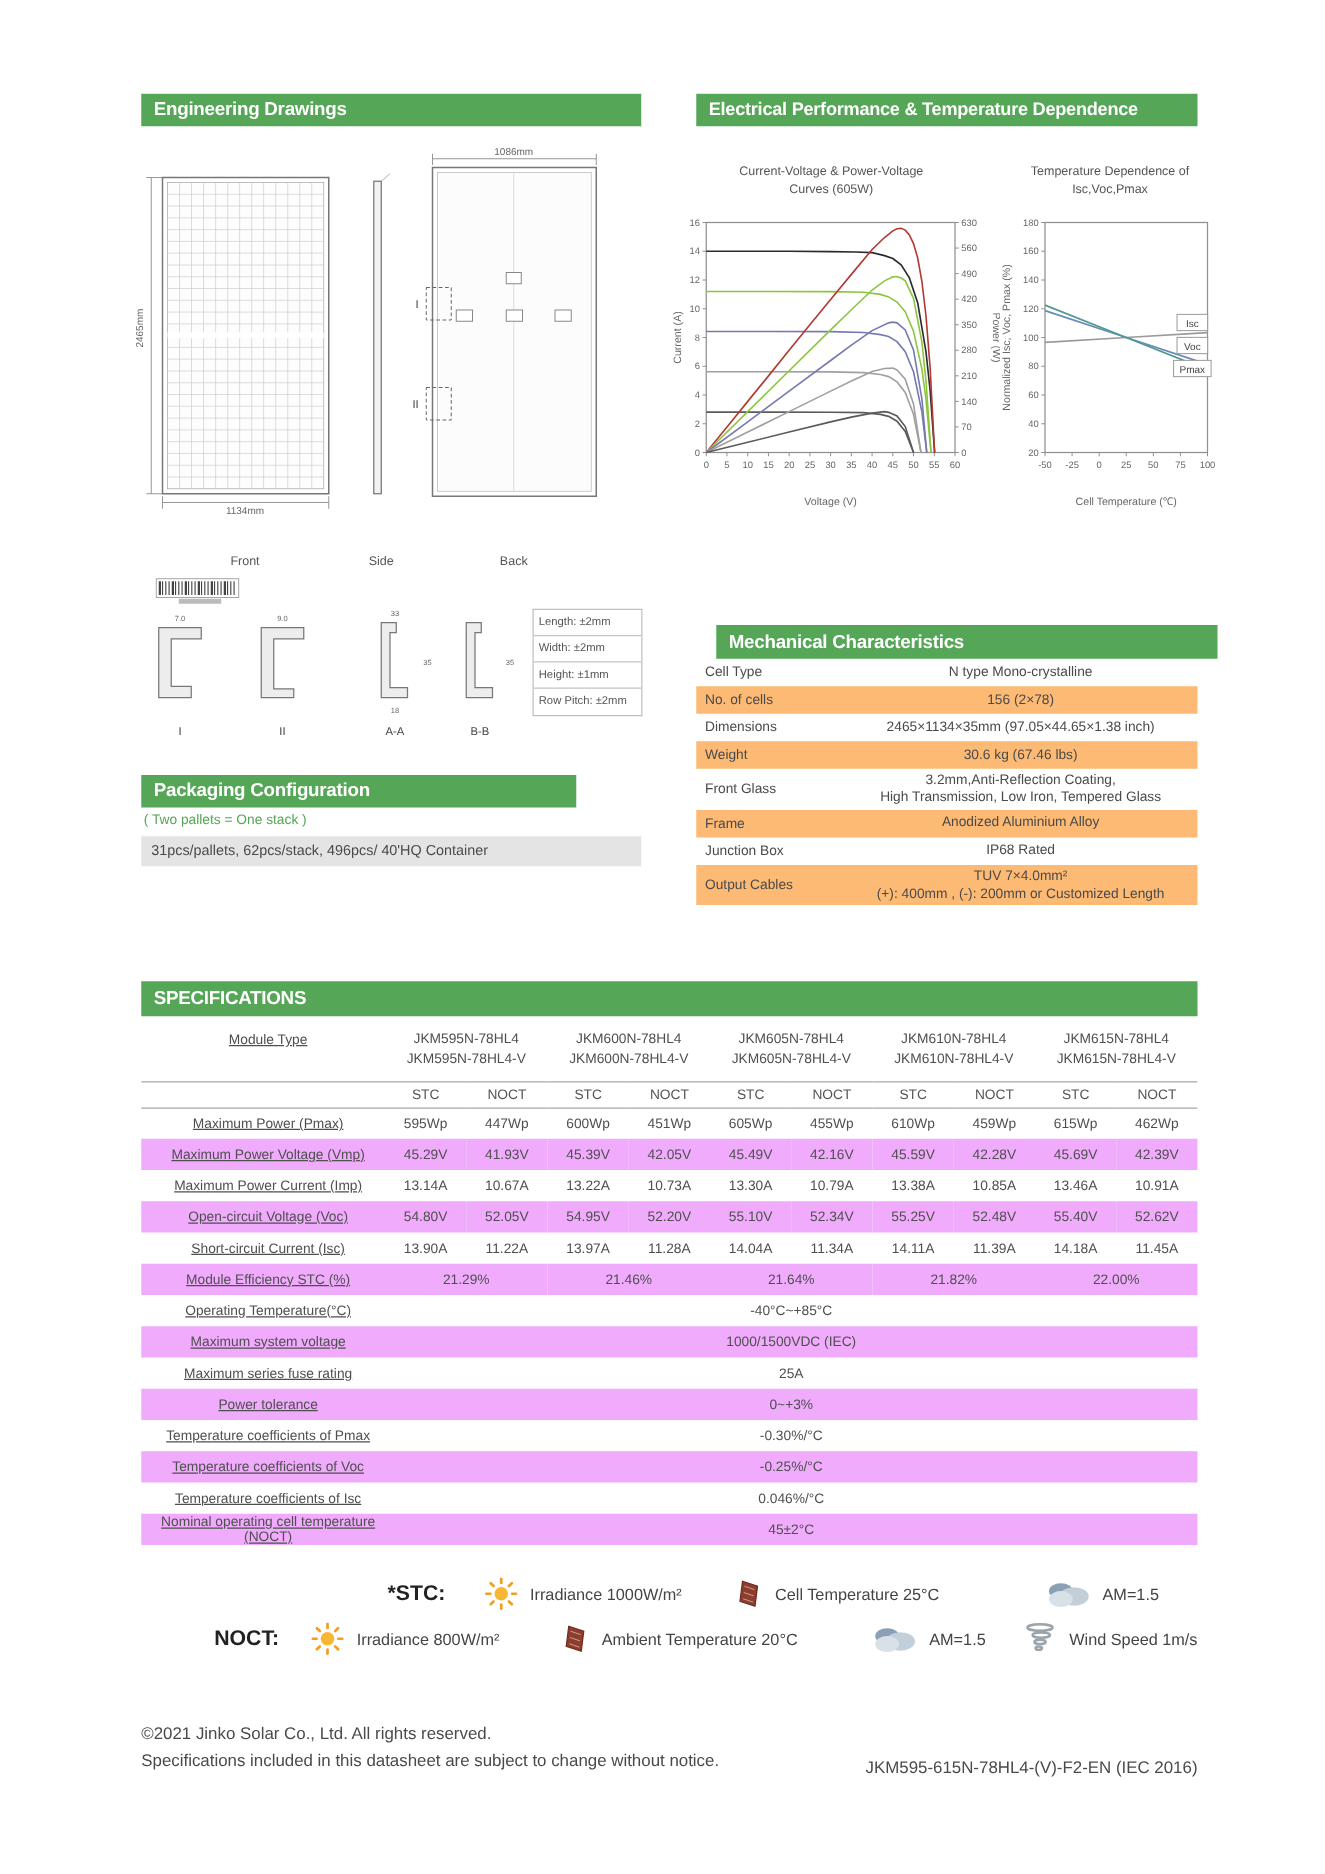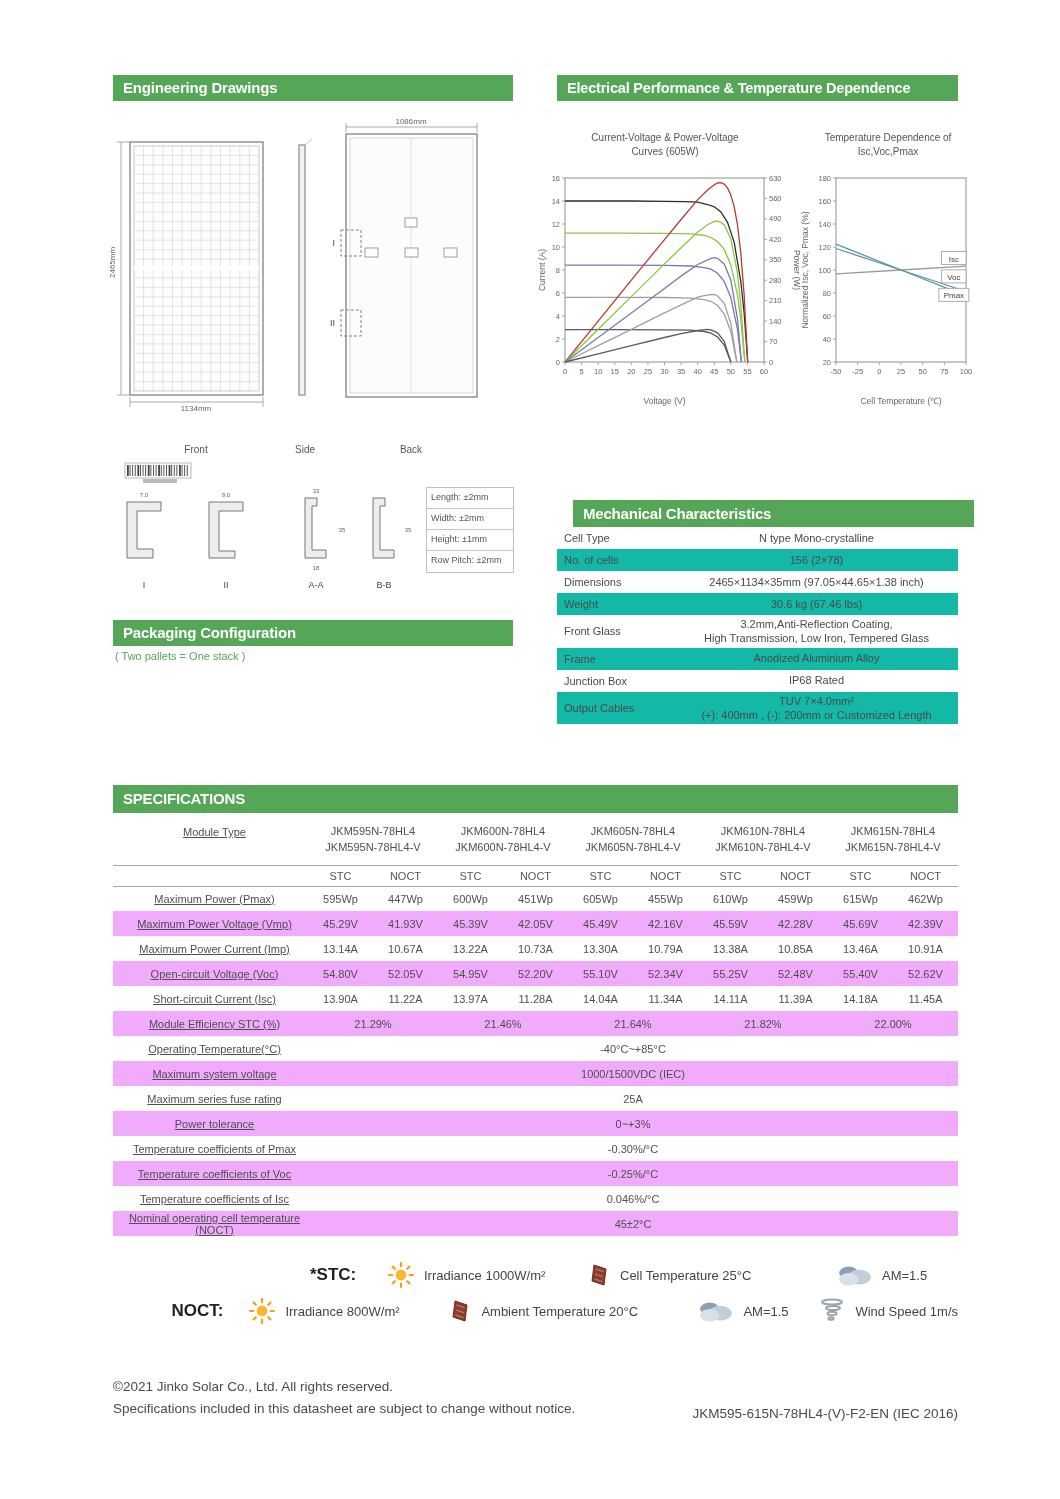--- a/index.html
+++ b/index.html
@@ -18,21 +18,21 @@
   
   .pack-note{position:absolute;left:115px;top:650px;font-size:11px;color:#55a657;}
   .pack-detail{position:absolute;left:113px;top:669px;width:400px;height:24px;background:#e4e4e4;
                font-size:11.5px;line-height:24px;padding-left:8px;color:#4a4a4a;}
   
   .chart-title{position:absolute;font-size:10px;color:#555;text-align:center;line-height:1.4;}
   .chart-svg{position:absolute;font-family:"Liberation Sans",sans-serif;}
   
   .mech-wrap{position:absolute;left:557px;top:527px;width:401px;}
   .mech-row{display:flex;align-items:center;min-height:22px;font-size:11px;padding:2px 0;}
-  .mech-row.stripe{background:#14b8a6;}
+  .mech-row.stripe{background:#fdba74;}
   .mech-label{width:118px;padding-left:7px;flex-shrink:0;}
   .mech-value{flex:1;text-align:center;line-height:1.3;}
   
   .spec-wrap{position:absolute;left:113px;top:815px;width:845px;}
   .spec-table{width:845px;border-collapse:collapse;table-layout:fixed;color:#4f4f4f;}
   .spec-table td{height:25px;text-align:center;font-size:11px;padding:0;}
   .spec-table td.lbl{text-align:center;padding-left:8px;text-decoration:underline;}
   .spec-table tr.stripe{background:#f0abfc;}
   .spec-table tr.module-row td{height:50px;vertical-align:middle;line-height:1.4;}
   .spec-table tr.module-row td.lbl{vertical-align:top;padding-top:10px;}
@@ -329,22 +329,23 @@
       <rect x="143.61666666666667" y="83.5" width="24.5" height="13" fill="#fff" stroke="#9a9a9a" stroke-width="0.8"></rect>
       <text x="155.86666666666667" y="93.5" text-anchor="middle" font-size="8" fill="#444">Isc</text>
       <rect x="143.61666666666667" y="101.89999999999999" width="24.5" height="13" fill="#fff" stroke="#9a9a9a" stroke-width="0.8"></rect>
       <text x="155.86666666666667" y="111.89999999999999" text-anchor="middle" font-size="8" fill="#444">Voc</text>
       <rect x="140.86666666666667" y="120.3" width="30" height="13" fill="#fff" stroke="#9a9a9a" stroke-width="0.8"></rect>
       <text x="155.86666666666667" y="130.3" text-anchor="middle" font-size="8" fill="#444">Pmax</text>
       <text x="103" y="236" text-anchor="middle" font-size="8.5" fill="#666">Cell Temperature (℃)</text>
       <text x="10" y="102" text-anchor="middle" font-size="8.5" fill="#666" transform="rotate(-90 10 102)">Normalized Isc, Voc, Pmax (%)</text>
     </svg>
 
-  <div class="green-bar" style="left:113px;top:620px;width:400px;">Packaging Configuration</div>
+  <div class="green-bar" style="left:113px;top:620px;width:348px;">Packaging Configuration</div>
   <div class="pack-note">( Two pallets = One stack )</div>
+  <div class="pack-detail">31pcs/pallets, 62pcs/stack, 496pcs/ 40'HQ Container</div>
 
   <div class="green-bar" style="left:557px;top:500px;width:401px;height:27px;line-height:27px;margin-left:16px;">Mechanical Characteristics</div>
   <div class="mech-wrap" id="mech-rows">
       <div class="mech-row">
         <div class="mech-label">Cell  Type</div>
         <div class="mech-value">
           <div>N type Mono-crystalline</div>
         </div>
       </div>
       <div class="mech-row stripe">

